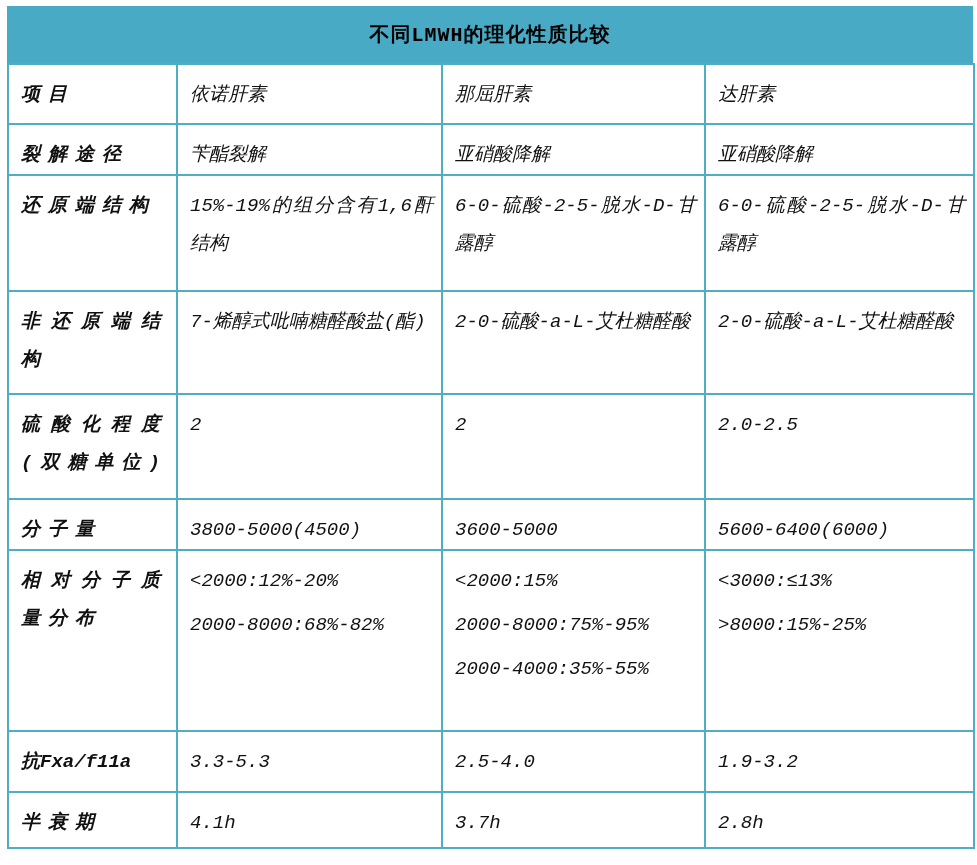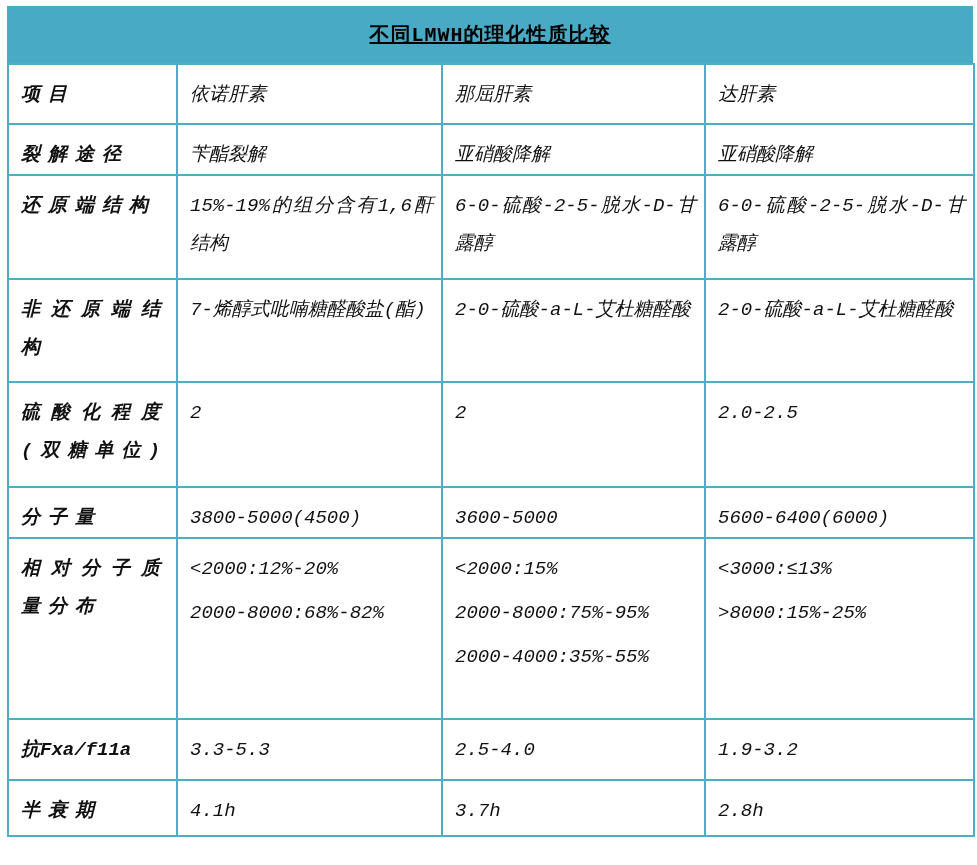--- a/index.html
+++ b/index.html
@@ -7,40 +7,40 @@
     position:relative;width:977px;height:865px;background:#ffffff;overflow:hidden;
     font-family:"Liberation Mono","DejaVu Sans Mono","DejaVu Sans",monospace;
     color:#111111;
   }
   .doc{position:absolute;left:7px;top:6px;width:966px;}
   .title-band{
     height:57px;background:#49aac5;
     display:flex;align-items:center;justify-content:center;
   }
   .title-band .title-text{
-    font-size:20px;font-weight:bold;color:#000000;letter-spacing:1px;text-decoration:underline;
+    font-size:20px;font-weight:bold;color:#000000;letter-spacing:1px;
   }
   table.cmp{
     border-collapse:collapse;table-layout:fixed;width:966px;
     background:#ffffff;
   }
   table.cmp td{
     border:2px solid #4fadc6;
     vertical-align:top;
     padding:11px 8px 0 12px;
     font-size:19px;
     line-height:38px;
     text-align:justify;
     overflow:hidden;
     font-style:italic;
   }
   
   tr.r-head{height:60px;}
   tr.r1{height:46px;}
-  tr.r2{height:104px;}
+  tr.r2{height:116px;}
   tr.r3{height:103px;}
   tr.r4{height:105px;}
   tr.r5{height:43px;}
   tr.r6{height:181px;}
   tr.r7{height:61px;}
   tr.r8{height:56px;}
   td.label{font-weight:bold;letter-spacing:8px;}
   td.label.ls-none{letter-spacing:0;}
   td p{margin:0;}
   td p + p{margin-top:6px;}

